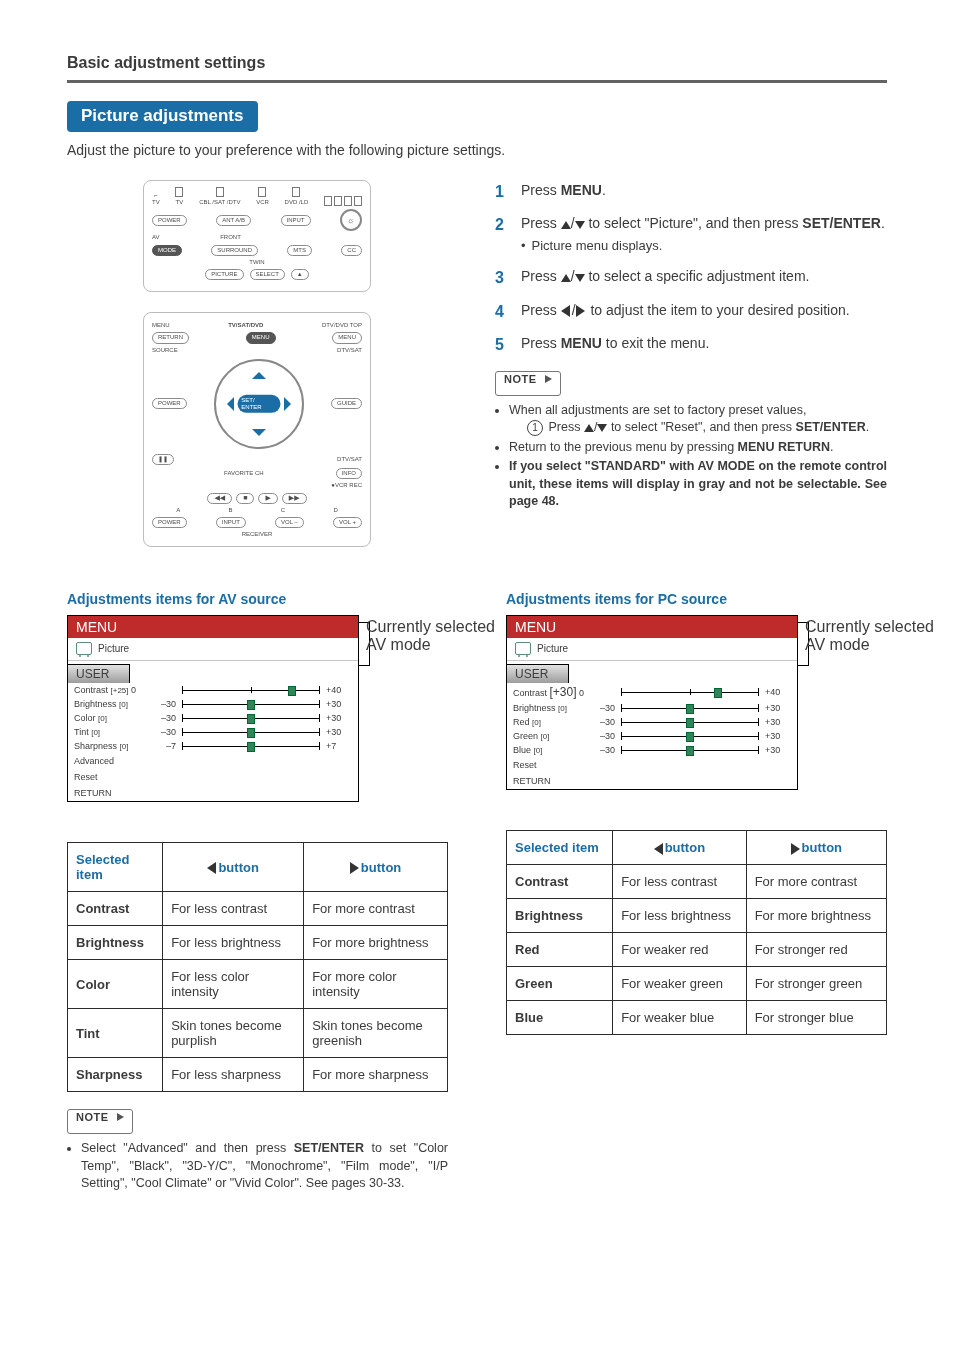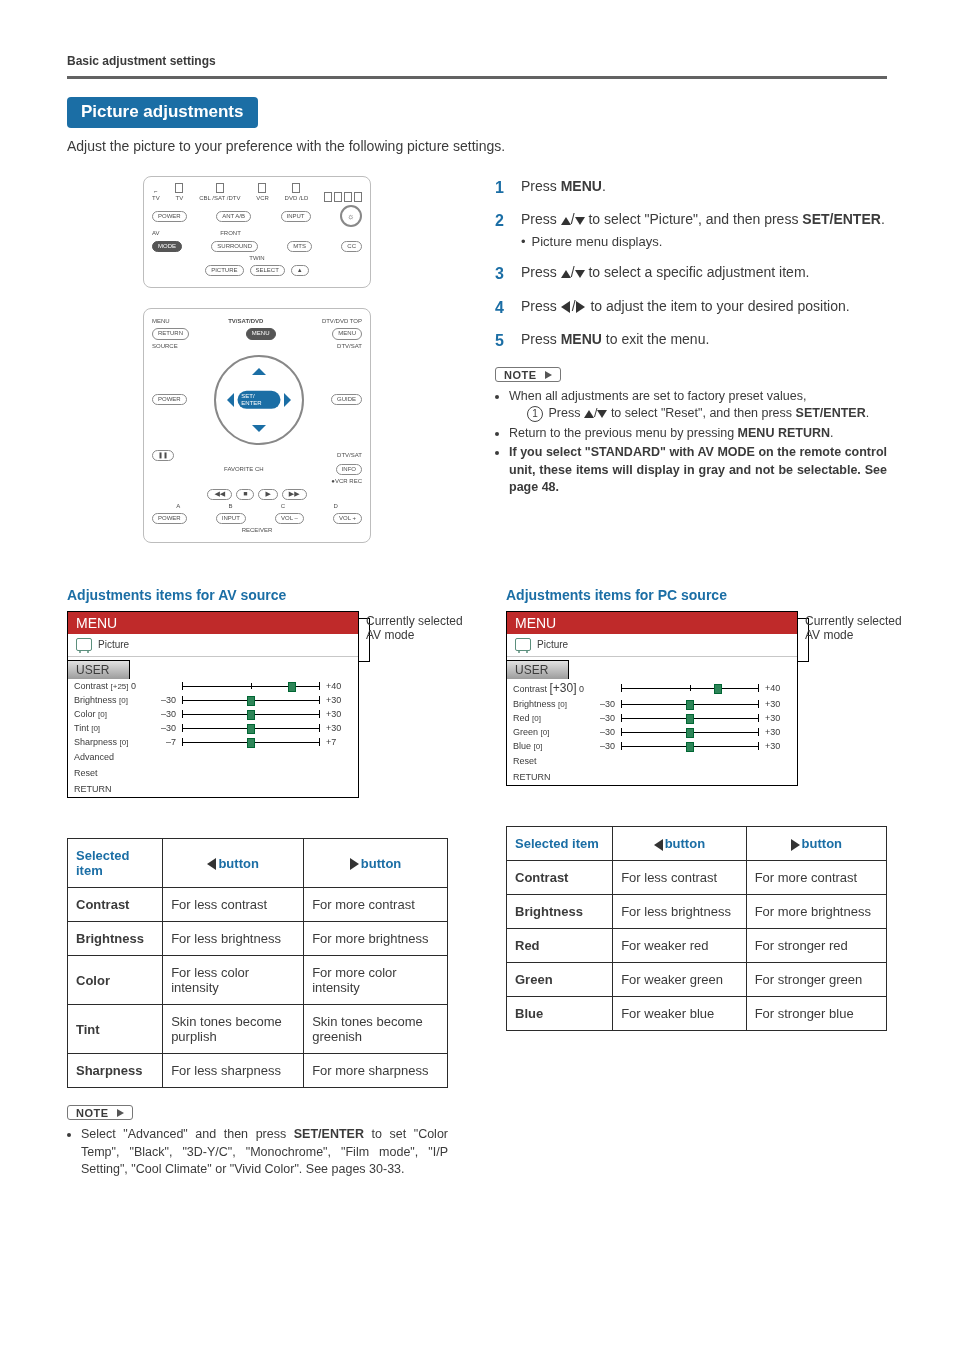--- a/index.html
+++ b/index.html
@@ -23,21 +23,21 @@
   .page{
     width:var(--content-w);
     margin:0 auto;
     padding:54px 0 40px;
     position:relative;
   }
 
   
   .sec-title{
     font-weight:700;
-    font-size:12px;
+    font-size:16px;
     margin:0 0 8px 0;
   }
   .sec-rule{
     border:0;
     border-top:3px solid var(--rule);
     margin:0 0 18px 0;
   }
   .pill{
     display:inline-block;
     background:var(--teal);
@@ -155,38 +155,38 @@
   .osd .track .marker{
     position:absolute;top:1px;width:6px;height:8px;background:#2e8558;border:1px solid #063;
     transform:translateX(-50%);
   }
   .osd .plain{padding:3px 6px;font-size:9px;}
   .osd .side-bracket{
     position:absolute;right:-12px;top:6px;height:42px;width:10px;
     border-top:1px solid #000;border-right:1px solid #000;border-bottom:1px solid #000;
   }
   .osd .side-label{
-    position:absolute;right:-138px;top:2px;font-size:12px;width:130px;
+    position:absolute;right:-138px;top:2px;font-size:16px;width:130px;
   }
   .osd-wrap{position:relative;display:inline-block;}
 
   
   .steps{margin:0 0 14px;padding:0;list-style:none;}
   .steps li{display:flex;gap:10px;margin:0 0 10px;font-size:14px;line-height:1.45;}
   .steps li .num{font-weight:700;color:var(--teal);font-size:16px;flex:0 0 16px;}
   .steps li .body{flex:1;}
   .steps li .sub{font-size:13px;margin-top:4px;}
   .sub-bullet{display:flex;gap:6px;margin-top:2px;}
   .sub-bullet::before{content:"•";}
 
   .note-tag{
     display:inline-flex;align-items:center;gap:6px;
     border:1px solid #777;border-radius:3px;
     font-size:11px;font-weight:700;letter-spacing:.5px;
-    padding:1px 8px 0 8px;margin-bottom:4px;
+    padding:1px 8px 10px 8px;margin-bottom:4px;
   }
   .note-tag::after{
     content:"";width:0;height:0;border-top:4px solid transparent;border-bottom:4px solid transparent;border-left:7px solid #555;display:inline-block;margin-left:2px;
   }
   .notes{font-size:12.5px;line-height:1.4;}
   .notes ul{margin:2px 0 0;padding-left:14px;}
   .notes li{margin-bottom:2px;}
   .notes .circ{
     display:inline-flex;align-items:center;justify-content:center;
     width:14px;height:14px;border:1px solid #444;border-radius:50%;

